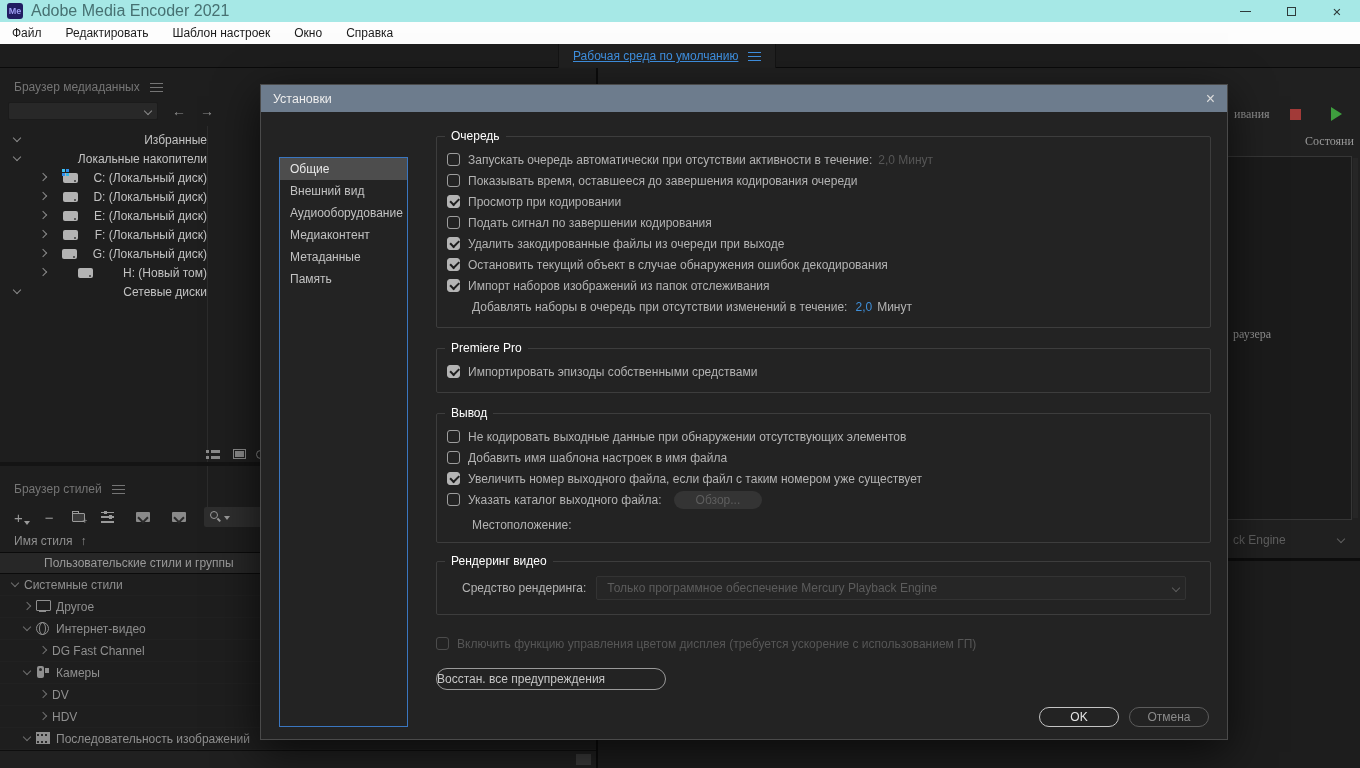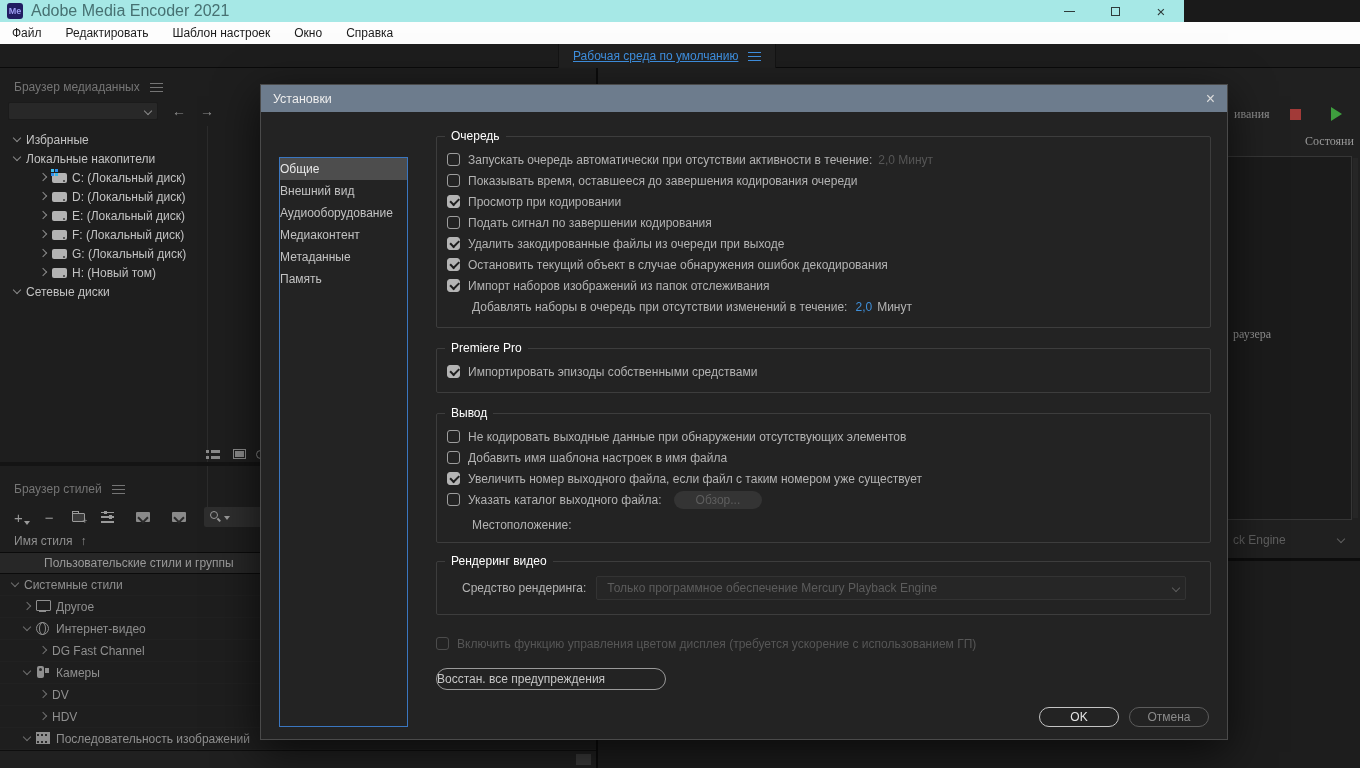--- a/index.html
+++ b/index.html
@@ -1,20 +1,20 @@
 <!DOCTYPE html>
 <html><head>
 <meta charset="utf-8">
 <style>
   * { margin:0; padding:0; box-sizing:border-box; }
   html,body { width:1360px; height:768px; overflow:hidden; background:#1a1a1a;
               font-family:"Liberation Sans","DejaVu Sans",sans-serif; font-size:12px; }
 
   
-  #titlebar { position:absolute; left:0; top:0; width:1184px; height:22px; background:#a6e8e6;
+  #titlebar { position:absolute; left:0; top:0; width:1360px; height:22px; background:#a6e8e6;
               display:flex; align-items:center; }
   #app-logo { width:16px; height:16px; margin-left:7px; background:#211d62; border-radius:3px;
               color:#9e9ef5; font-size:9px; font-weight:bold; display:flex; align-items:center; justify-content:center; }
   #app-title { margin-left:8px; color:#477172; font-size:16px; }
   #win-controls { margin-left:auto; display:flex; height:22px; }
   .win-btn { width:46px; height:22px; display:flex; align-items:center; justify-content:center; color:#2e3a3a; }
   .win-min-glyph { width:11px; height:1px; background:#2e3a3a; display:inline-block; }
   .win-restore-glyph { width:9px; height:9px; border:1px solid #2e3a3a; position:relative; background:#a6e8e6; }
   .win-restore-glyph::before { content:''; position:absolute; left:2px; top:-4px; width:9px; height:9px; border:1px solid #2e3a3a; z-index:-1; }
   .win-close-glyph { font-size:15px; line-height:15px; }
@@ -36,21 +36,21 @@
   #mb-header { position:absolute; left:14px; top:12px; }
   #mb-nav { position:absolute; left:8px; top:34px; display:flex; align-items:center; }
   #mb-dropdown { width:150px; height:18px; background:#282828; border:1px solid #1b1b1b; border-radius:2px;
                  position:relative; }
   .sel-chev { position:absolute; right:6px; top:5px; width:7px; height:7px; color:#8a8a8a; }
   .sel-chev::before { content:''; position:absolute; left:1px; top:0; width:5px; height:5px;
                       border-right:1.4px solid currentColor; border-bottom:1.4px solid currentColor; transform:rotate(45deg); }
   .nav-arrow { color:#8f8f8f; font-size:14px; font-weight:bold; margin-left:14px; }
 
   #mb-tree { position:absolute; left:0; top:62px; width:207px; }
-  .trow { height:19px; display:flex; align-items:center; color:#c2c2c2; }
+  .trow { height:19px; display:flex; align-items:center; color:#c2c2c2;justify-content:space-between; }
   .trow[data-level="0"] { padding-left:12px; }
   .trow[data-level="1"] { padding-left:38px; }
   .exp { width:14px; height:10px; position:relative; color:#8a8a8a; flex:0 0 14px; }
   .exp[data-exp="down"]::before { content:''; position:absolute; left:2px; top:0; width:5px; height:5px;
        border-right:1.5px solid currentColor; border-bottom:1.5px solid currentColor; transform:rotate(45deg); }
   .exp[data-exp="right"]::before { content:''; position:absolute; left:2px; top:1px; width:5px; height:5px;
        border-right:1.5px solid currentColor; border-bottom:1.5px solid currentColor; transform:rotate(-45deg); }
   .t-icon { width:20px; height:12px; position:relative; flex:0 0 20px; }
   .t-icon[data-icon="drive"]::before, .t-icon[data-icon="drive-system"]::before {
        content:''; position:absolute; left:0; top:1px; width:15px; height:10px; background:#b3b3b3; border-radius:2px; }
@@ -131,21 +131,21 @@
 
   
   #dialog { position:absolute; left:260px; top:84px; width:968px; height:656px; z-index:10;
             background:#232323; border:1px solid #4a4a4a; box-shadow:0 12px 42px rgba(0,0,0,.65); }
   #dlg-titlebar { position:absolute; left:0; top:0; width:966px; height:27px; background:#6d7c8d;
                   display:flex; align-items:center; color:#ededed; }
   #dlg-title { margin-left:12px; font-size:12.5px; }
   #dlg-close { margin-left:auto; margin-right:12px; font-size:16px; color:#dcdcdc; }
   #dlg-body { position:absolute; left:0; top:27px; width:966px; height:627px; }
   #dlg-cats { position:absolute; left:18px; top:45px; width:129px; height:570px; border:1px solid #3a76c0; }
-  .cat-item { height:22px; line-height:22px; color:#c2c2c2; }
+  .cat-item { height:22px; line-height:22px; padding-left:10px; color:#c2c2c2; }
   .cat-item.selected { background:#4d4d4d; color:#e8e8e8; }
   #dlg-content { position:absolute; left:175px; top:24px; width:775px; }
 
   .fs { position:relative; border:1px solid #3d3d3d; border-radius:2px; padding:12px 10px 10px 10px; }
   .fs .legend { position:absolute; top:-8px; left:8px; background:#232323; padding:0 6px; color:#ffffff; }
   .fs-premiere { margin-top:20px; }
   .fs-output { margin-top:20px; padding-bottom:8px; }
   .fs-render { margin-top:18px; padding:14px 10px 14px 10px; }
 
   .chk-row { display:flex; align-items:center; height:21px; color:#b3b3b3; }

